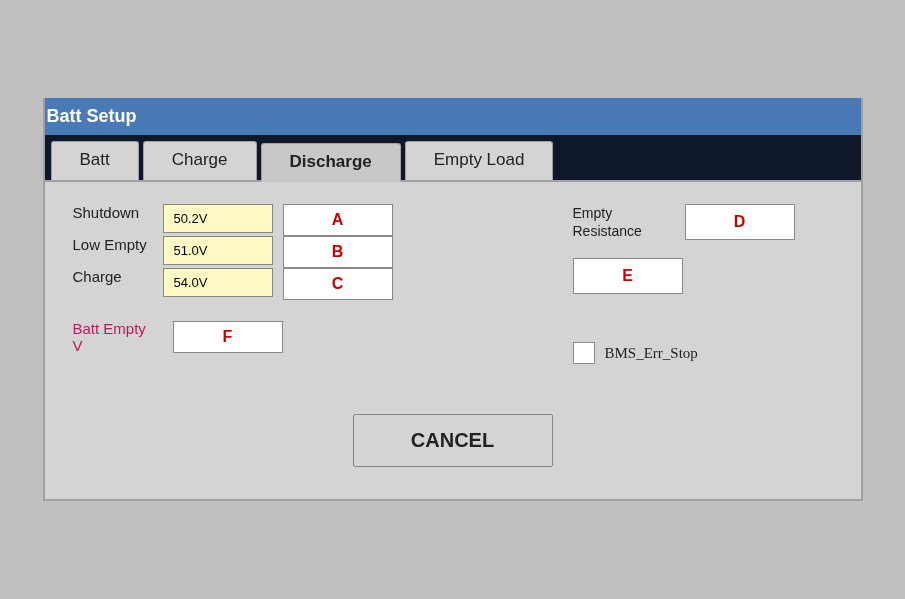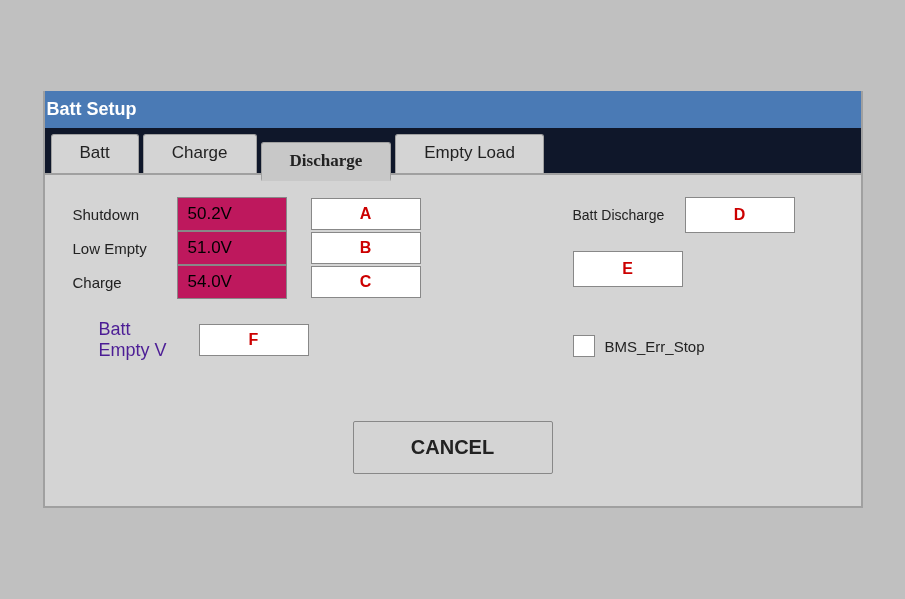--- a/index.html
+++ b/index.html
@@ -46,23 +46,22 @@
       cursor: pointer;
       color: #222;
       border-radius: 3px 3px 0 0;
     }
 
     .tab.active {
       background: #c8c8c8;
       border-bottom: 2px solid #c8c8c8;
       font-weight: bold;
       position: relative;
-      top: 8px;
+      top: 2px;
       z-index: 1;
-      font-family: Liberation Serif, serif;
     }
 
     .content {
       padding: 22px 28px 22px 28px;
     }
 
     .fields-row {
       display: flex;
       gap: 60px;
     }
@@ -70,36 +69,36 @@
     .left-col {
       flex: 1;
     }
 
     .right-col {
       flex: 0 0 260px;
     }
 
     .field-row {
       display: flex;
-      align-items: center;
-      gap: 24px;
+      align-items: flex-start;
+      gap: 10px;
     }
 
     .field-label {
       font-size: 15px;
       color: #222;
       width: 80px;
       flex-shrink: 0;
     }
 
     .field-value {
-      background: #be185d;
+      background: #fef9c3;
       border: 1px solid #888;
       padding: 6px 10px;
-      font-size: 17px;
+      font-size: 13px;
       width: 110px;
       text-align: left;
     }
 
     .field-btn {
       background: white;
       border: 1px solid #888;
       padding: 6px 10px;
       font-size: 16px;
       font-weight: bold;
@@ -110,25 +109,24 @@
     }
 
     .batt-empty-row {
       display: flex;
       align-items: center;
       gap: 10px;
       margin-bottom: 16px;
     }
 
     .batt-empty-label {
-      font-size: 18px;
-      color: #4c1d95;
+      font-size: 15px;
+      color: #be185d;
       width: 80px;
       flex-shrink: 0;
-      margin-left: 26px;
     }
 
     .right-field-row {
       display: flex;
       align-items: center;
       margin-bottom: 18px;
       gap: 12px;
     }
 
     .right-field-label {
@@ -163,20 +161,21 @@
       width: 22px;
       height: 22px;
       border: 1px solid #888;
       background: white;
       flex-shrink: 0;
     }
 
     .checkbox-label {
       font-size: 15px;
       color: #222;
+      font-family: Liberation Serif, serif;
     }
 
     .button-row {
       display: flex;
       justify-content: center;
       gap: 60px;
       margin-top: 44px;
       padding-bottom: 10px;
       align-items: flex-end;
     }
@@ -248,21 +247,21 @@
 
         <div class="batt-empty-row">
           <div class="batt-empty-label">Batt Empty V</div>
           <button class="field-btn" style="margin-left:10px;">F</button>
         </div>
       </div>
 
       <div class="right-col">
 
         <div class="right-field-row">
-          <div class="right-field-label">Batt Discharge</div>
+          <div class="right-field-label">Empty Resistance</div>
           <button class="right-field-btn">D</button>
         </div>
 
         <div class="right-field-row">
           <button class="right-field-btn">E</button>
         </div>
 
         <div class="spacer"></div>
 
         <div class="checkbox-row">

